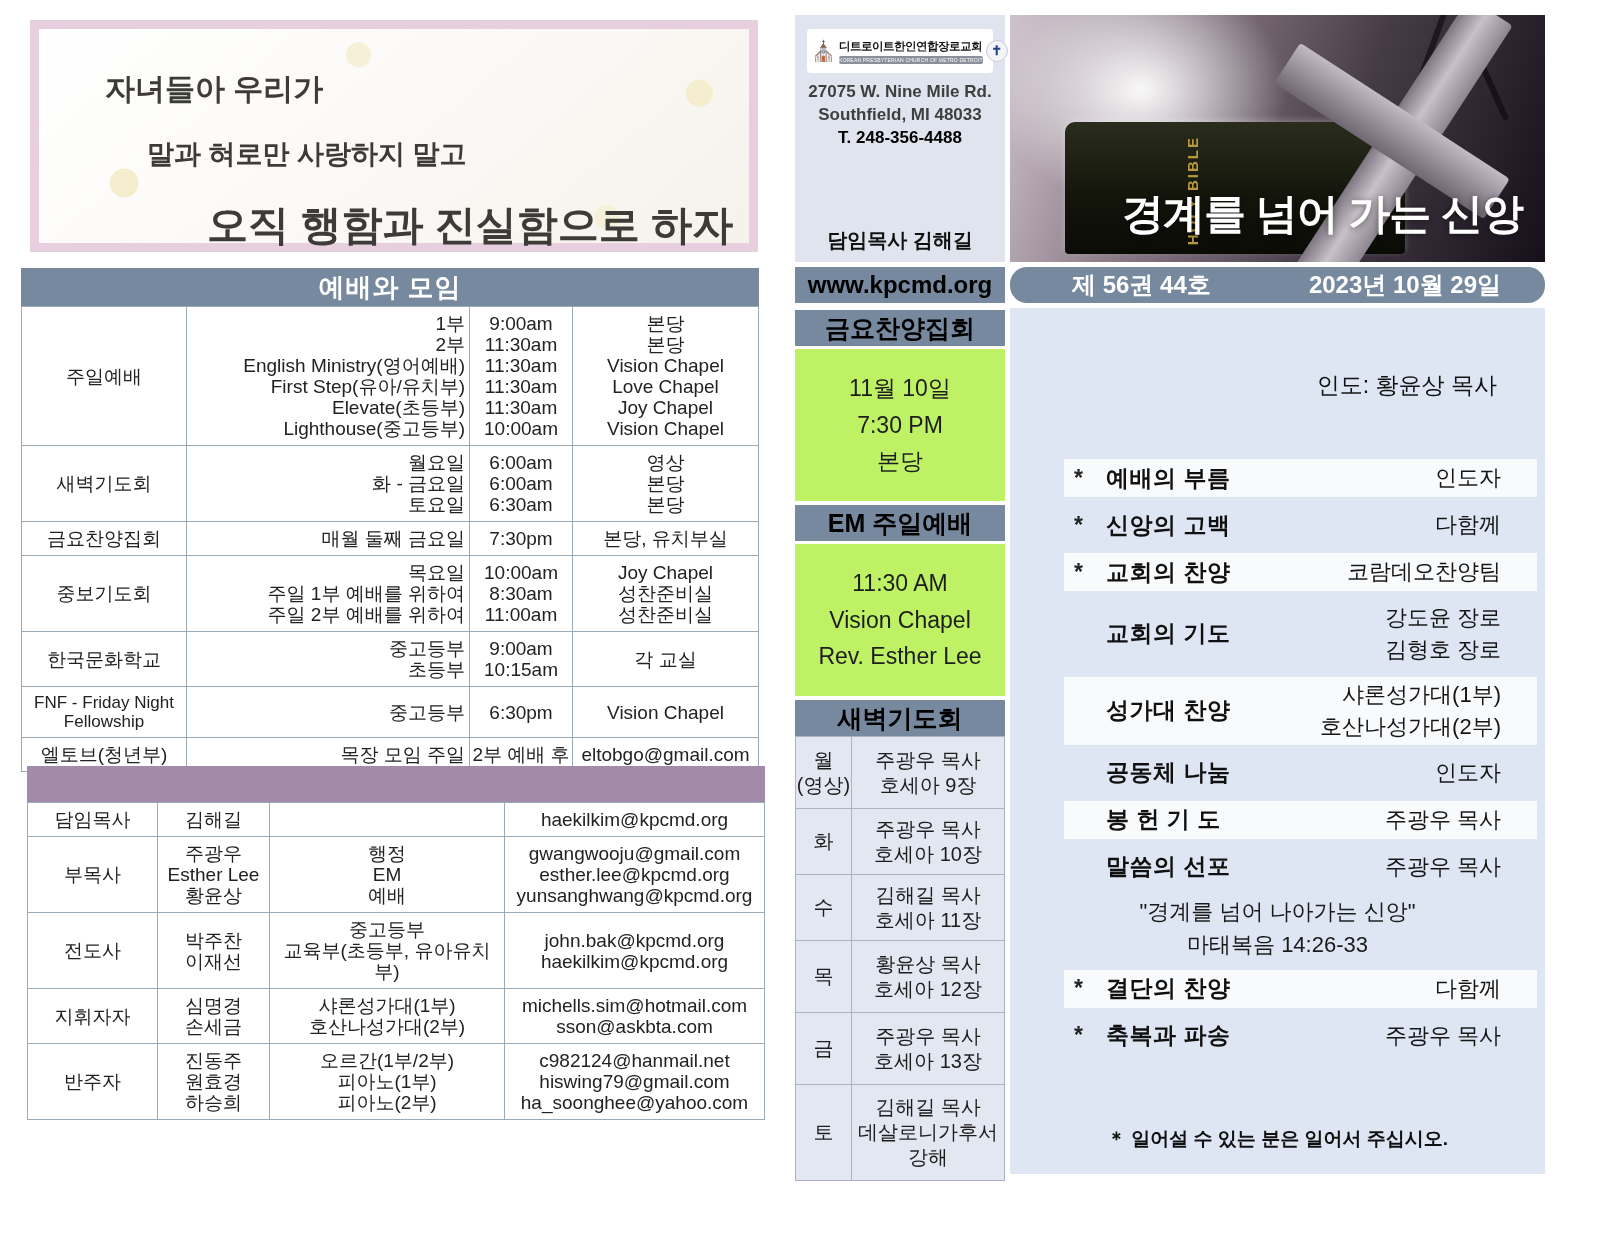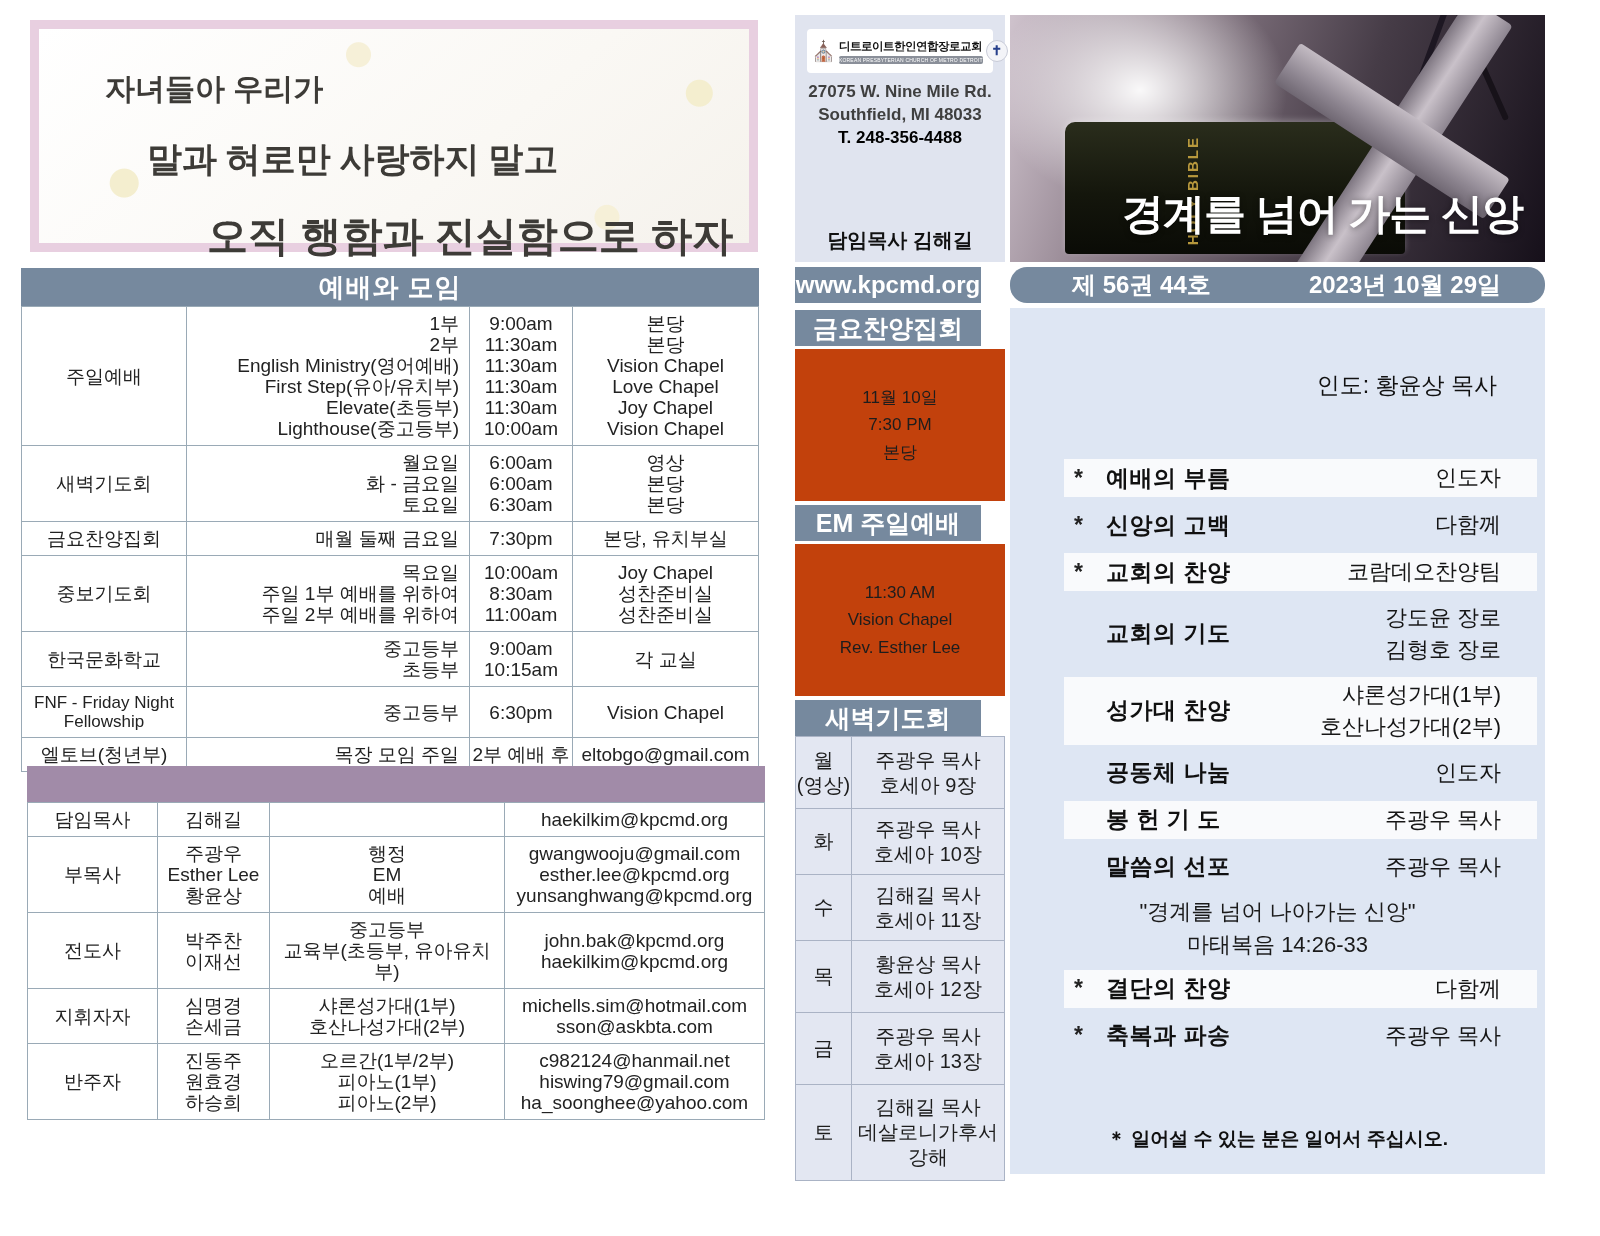--- a/index.html
+++ b/index.html
@@ -12,35 +12,35 @@
     border:9px solid #e8cfe0; background:#fcfbf8;
     background-image:
       radial-gradient(circle at 12% 72%, #f4eecf 0 14px, rgba(244,238,207,0) 15px),
       radial-gradient(circle at 45% 12%, #f6f0d8 0 12px, rgba(244,238,207,0) 13px),
       radial-gradient(circle at 93% 30%, #f4eecf 0 13px, rgba(244,238,207,0) 14px),
       radial-gradient(circle at 80% 88%, #f6f0d8 0 12px, rgba(244,238,207,0) 13px),
       linear-gradient(140deg, #ffffff 0%, #faf8f4 60%, #f5f2ec 100%);
     padding-top:40px; color:#3d3b37;
   }
   .verse-l1 { margin-left:66px; font-size:30px; font-weight:700; }
-  .verse-l2 { margin-left:108px; margin-top:26px; font-size:35px; font-weight:700;font-family:Liberation Serif, serif; }
+  .verse-l2 { margin-left:108px; margin-top:26px; font-size:27px; font-weight:700; }
   .verse-l3 { margin-left:168px; margin-top:26px; font-size:41px; font-weight:700; }
   .verse-ref { font-size:21px; font-weight:700; margin-left:8px; }
 
   .section-header {
     background:#76899e; color:#fff; font-weight:700; text-align:center;
     height:38px; line-height:38px; font-size:26px; letter-spacing:1px;
   }
   .worship-wrap { position:absolute; left:21px; top:268px; width:738px; }
   table.grid { width:100%; border-collapse:collapse; background:#fff; }
   table.grid td { border:1px solid #9aaab6; padding:6px 8px; font-size:19px; line-height:21px; vertical-align:middle; }
   .pre { white-space:pre-line; }
   .worship td.cat   { width:165px; text-align:center; }
   .worship td.cat.small { font-size:17px; line-height:19px; }
-  .worship td.desc  { width:283px; text-align:right; padding-right:10px; }
+  .worship td.desc  { width:283px; text-align:right; padding-right:4px; }
   .worship td.time  { width:103px; text-align:center; padding-left:2px; padding-right:2px; }
   .worship td.place { text-align:center; }
 
   .purple-bar { position:absolute; left:27px; top:766px; width:738px; height:36px; background:#a18ba8; }
 
   .staff-wrap { position:absolute; left:27px; top:802px; width:738px; }
   .staff td { border:1px solid #b3a6bb; padding:10px 8px; font-size:19px; line-height:23px; text-align:center; }
   .staff td.role { width:130px; }
   .staff td.name { width:112px; }
   .staff td.duty { width:235px; }
@@ -52,27 +52,27 @@
               display:flex; align-items:center; padding:2px 4px; gap:3px; }
   .logo-church-icon { font-size:20px; line-height:20px; color:#333; flex:0 0 20px; text-align:center; }
   .logo-text { flex:1; }
   .logo-ko { font-size:11.5px; font-weight:700; color:#111; letter-spacing:-0.5px; white-space:nowrap; }
   .logo-en { margin-top:2px; background:#8a8f99; color:#fff; font-size:5px; letter-spacing:0.2px; text-align:center; padding:1px 0; border-radius:2px; white-space:nowrap; }
   .logo-emblem { flex:0 0 22px; height:22px; border-radius:50%; background:#f3f4f8; border:1px solid #c9ccd8;
                  color:#27408b; font-size:13px; line-height:20px; text-align:center; font-weight:700; }
   .addr { text-align:center; font-size:17px; font-weight:600; color:#3f3f3f; line-height:1.35; }
   .phone { text-align:center; font-size:17px; font-weight:700; color:#000000; margin-top:1px; }
   .pastor-line { position:absolute; bottom:8px; width:100%; text-align:center; font-size:20px; font-weight:600; color:#111; }
-  .mid-bar { position:absolute; width:186px; height:36px; background:#76899e; color:#ffffff; text-align:center; font-weight:700; }
+  .mid-bar { position:absolute; width:210px; height:36px; background:#76899e; color:#000000; text-align:center; font-weight:700; }
   .website-bar { top:267px; font-size:24px; line-height:36px; }
   .fp-header { top:310px; font-size:25px; line-height:36px; }
   .em-header { top:505px; font-size:25px; line-height:36px; }
   .dawn-header { top:700px; font-size:25px; line-height:36px; }
-  .mid-box { position:absolute; width:210px; background:#c2410c; display:flex; align-items:center; justify-content:center;
-             text-align:center; font-size:17px; line-height:1.6; color:#1d1d1d; }
+  .mid-box { position:absolute; width:210px; background:#bef264; display:flex; align-items:center; justify-content:center;
+             text-align:center; font-size:23px; line-height:1.6; color:#1d1d1d; }
   .fp-box { top:349px; height:152px; }
   .em-box { top:544px; height:152px; }
   .dawn-wrap { position:absolute; top:736px; width:210px; }
   table.dawn { width:100%; border-collapse:collapse; }
   table.dawn td { border:1px solid #aab3c5; background:#e3e7f2; font-size:20px; line-height:25px; text-align:center; color:#1d1d1d; }
   table.dawn td.day { width:56px; }
   table.dawn tr.r0 td { height:72px; } table.dawn tr.r1 td { height:66px; }
   table.dawn tr.r2 td { height:66px; } table.dawn tr.r3 td { height:72px; }
   table.dawn tr.r4 td { height:72px; } table.dawn tr.r5 td { height:96px; }
 

